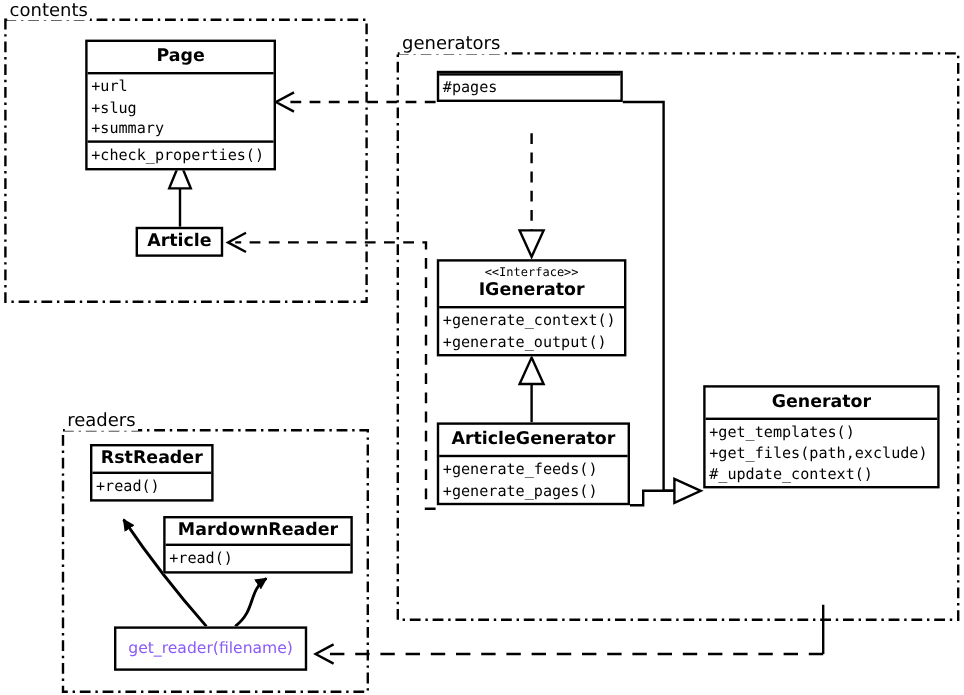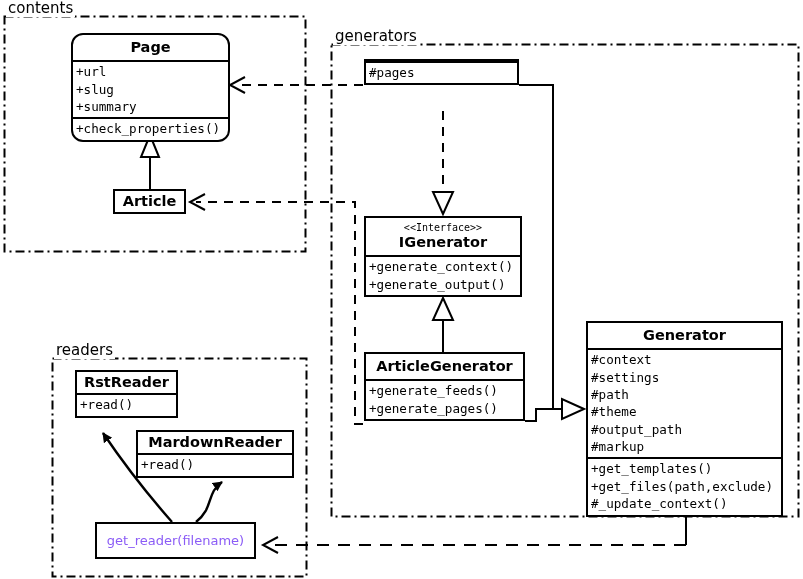--- a/index.html
+++ b/index.html
@@ -104,21 +104,21 @@
 
     <g>
       <path d="M 196,522 C 214,508 206,493 222,482" fill="none" stroke="#000" stroke-width="2.4" marker-end="url(#solidArrow)"></path>
     </g>
   </svg>
 
   <div class="pkg-label" style="left:6px;top:-1px;">contents</div>
   <div class="pkg-label" style="left:333px;top:27px;">generators</div>
   <div class="pkg-label" style="left:54px;top:341px;">readers</div>
 
-  <div class="cls" style="left:71px;top:33px;width:159px;border-radius:12px;">
+  <div class="cls" style="left:71px;top:33px;width:159px;">
     <div class="name">Page</div>
     <div class="sect">
       <div>+url</div>
       <div>+slug</div>
       <div>+summary</div>
     </div>
     <div class="sect">
       <div>+check_properties()</div>
     </div>
   </div>
@@ -148,28 +148,20 @@
     <div class="name">ArticleGenerator</div>
     <div class="sect">
       <div>+generate_feeds()</div>
       <div>+generate_pages()</div>
     </div>
   </div>
 
   <div class="cls" style="left:586px;top:321px;width:197px;">
     <div class="name">Generator</div>
     <div class="sect">
-      <div>#context</div>
-      <div>#settings</div>
-      <div>#path</div>
-      <div>#theme</div>
-      <div>#output_path</div>
-      <div>#markup</div>
-    </div>
-    <div class="sect">
       <div>+get_templates()</div>
       <div>+get_files(path,exclude)</div>
       <div>#_update_context()</div>
     </div>
   </div>
 
   <div class="cls" style="left:75px;top:370px;width:103px;">
     <div class="name" style="padding:2px 6px 3px 6px;">RstReader</div>
     <div class="sect">
       <div>+read()</div>

